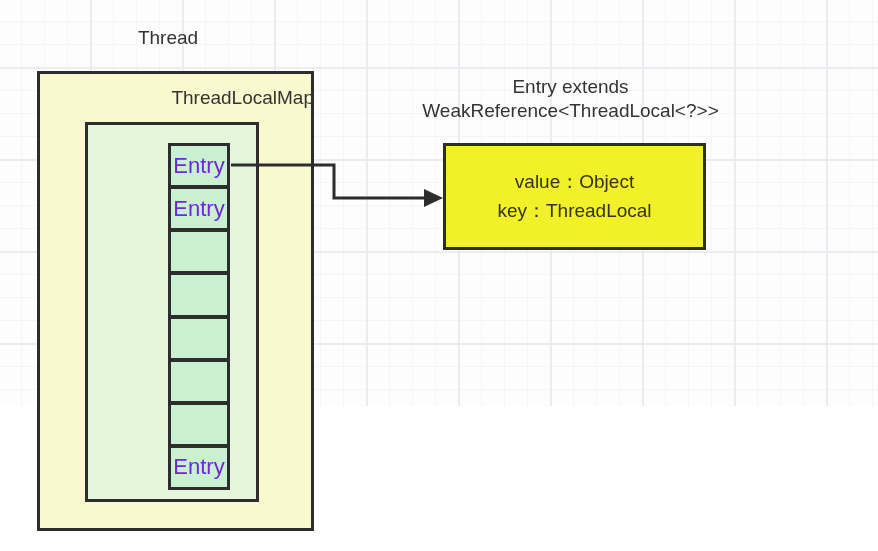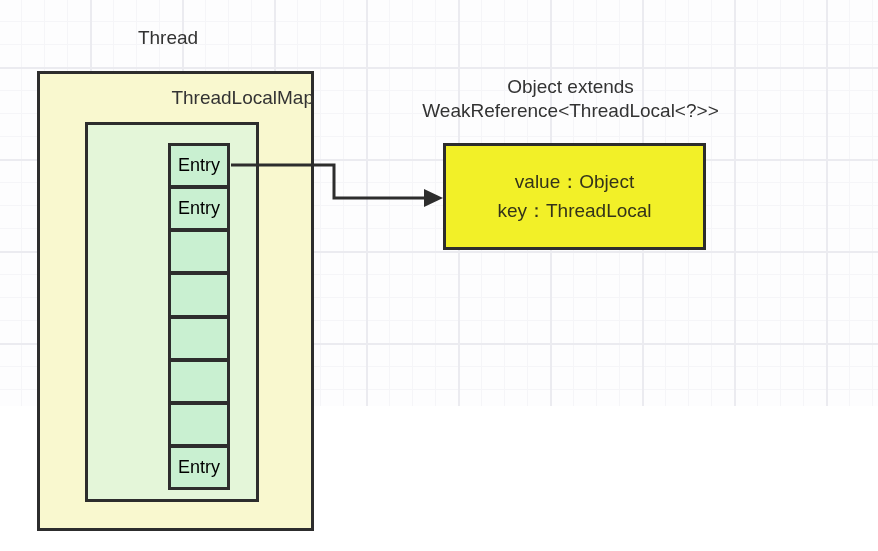--- a/index.html
+++ b/index.html
@@ -58,22 +58,22 @@
   }
   .cell {
     flex: 1;
     box-sizing: border-box;
     background: #c9f0d1;
     border: 3px solid #2d2d2d;
     margin-top: -2px;
     display: flex;
     align-items: center;
     justify-content: center;
-    font-size: 18px;
-    color: #000000;
+    font-size: 22px;
+    color: #6d28d9;
     margin-left: 44px;
   }
   .cell:first-child { margin-top: 0; }
 
   .arrow-svg {
     left: 0; top: 0;
     pointer-events: none;
   }
 
   .entry-note {
@@ -121,21 +121,21 @@
     <div class="cell"></div>
     <div class="cell">Entry</div>
   </div>
 
   <svg class="abs arrow-svg" width="878" height="551" viewBox="0 0 878 551">
     <polyline points="231,165 334,165 334,198 427,198" fill="none" stroke="#2d2d2d" stroke-width="3"></polyline>
     <polygon points="443,198 424,189 424,207" fill="#2d2d2d"></polygon>
   </svg>
 
   <div class="abs entry-note">
-    <div>Object extends</div>
+    <div>Entry extends</div>
     <div>WeakReference&lt;ThreadLocal&lt;?&gt;&gt;</div>
   </div>
 
   <div class="abs entry-detail-box">
     <div>value：Object</div>
     <div>key：ThreadLocal</div>
   </div>
 
 </div>
 

